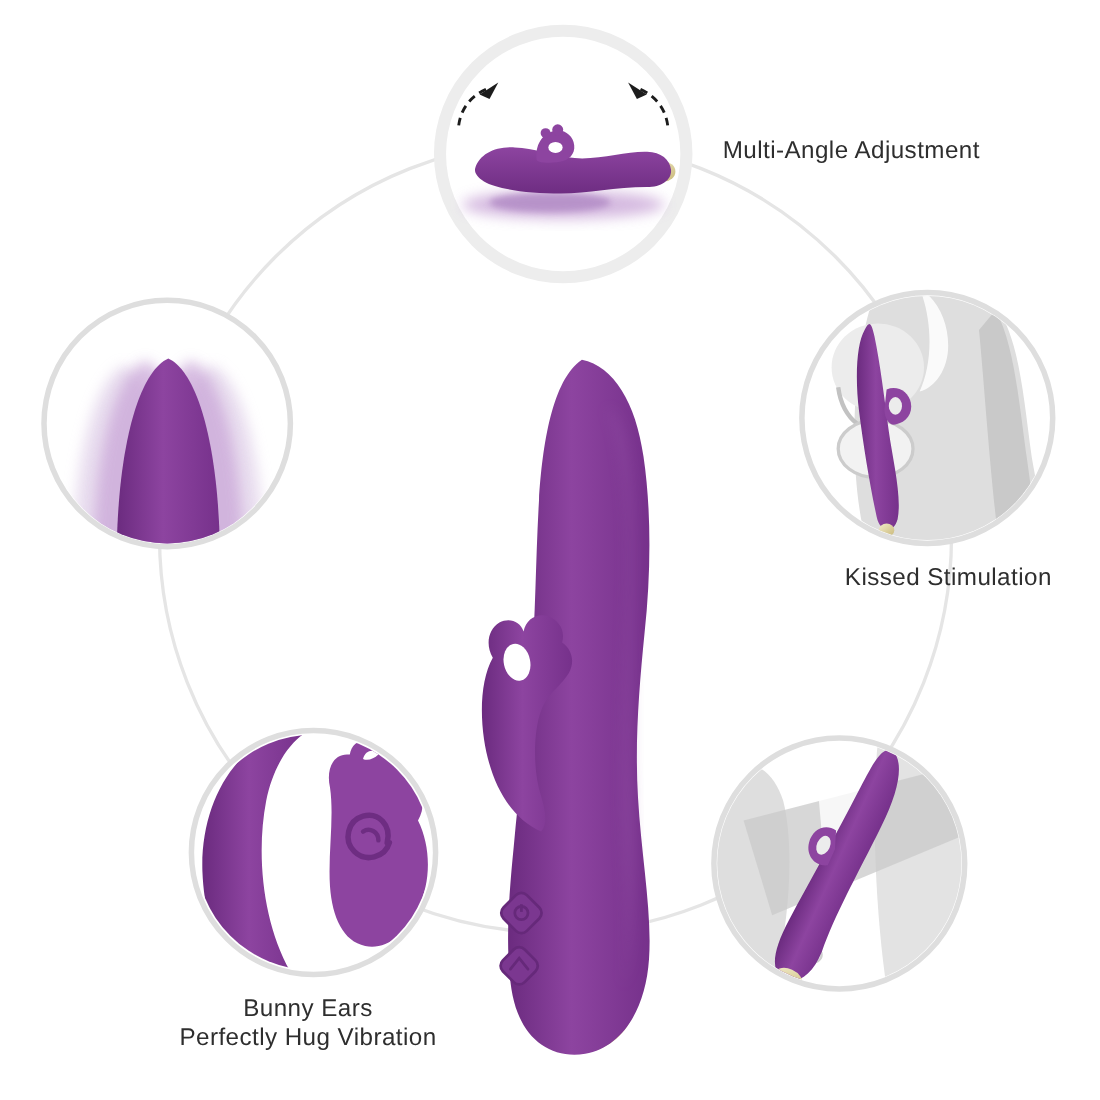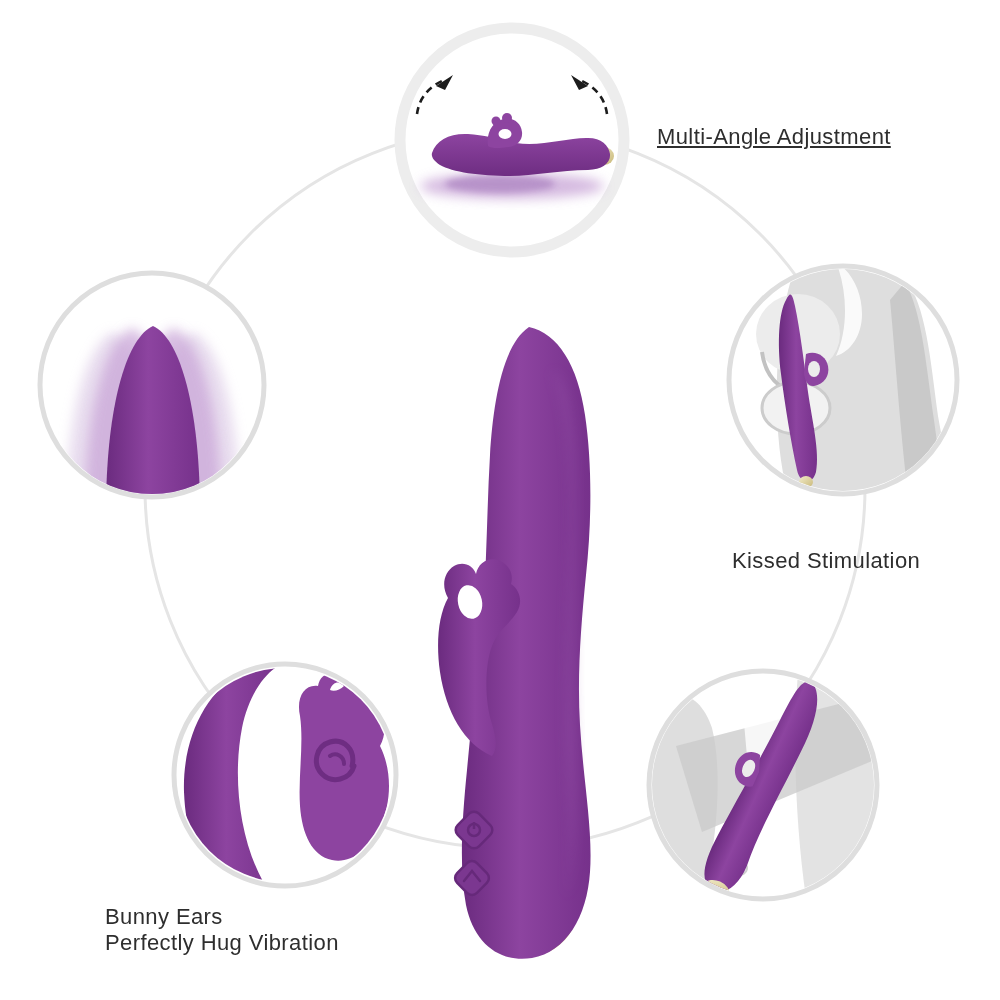--- a/index.html
+++ b/index.html
@@ -5,25 +5,25 @@
   html,body{margin:0;padding:0;background:#ffffff;}
   .canvas{
     position:relative;width:1000px;height:1000px;background:#ffffff;
     overflow:hidden;font-family:"Liberation Sans",sans-serif;
   }
   .scene{position:absolute;left:0;top:0;}
   .feature-label{
     position:absolute;color:#2e2e2e;font-size:22px;letter-spacing:.4px;
     white-space:nowrap;line-height:26px;
   }
-  .label-multi-angle{left:657px;top:124px;text-decoration:underline;}
+  .label-multi-angle{left:657px;top:124px;}
   .label-vibration{left:56px;top:519px;}
-  .label-kissed{left:732px;top:512px;margin-top:36px;}
+  .label-kissed{left:768px;top:512px;}
   .label-gspot{left:662px;top:904px;}
-  .label-bunny{left:105px;top:904px;width:350px;text-align:left;white-space:normal;}
+  .label-bunny{left:105px;top:904px;width:350px;text-align:center;white-space:normal;}
 </style>
 </head>
 <body>
 
 <div class="canvas">
 
   <svg class="scene" width="1000" height="1000" viewBox="0 0 1000 1000">
     <defs>
       <linearGradient id="gradPurple" x1="0" y1="0" x2="1" y2="0">
         <stop offset="0" stop-color="#6b2b7f"></stop>

